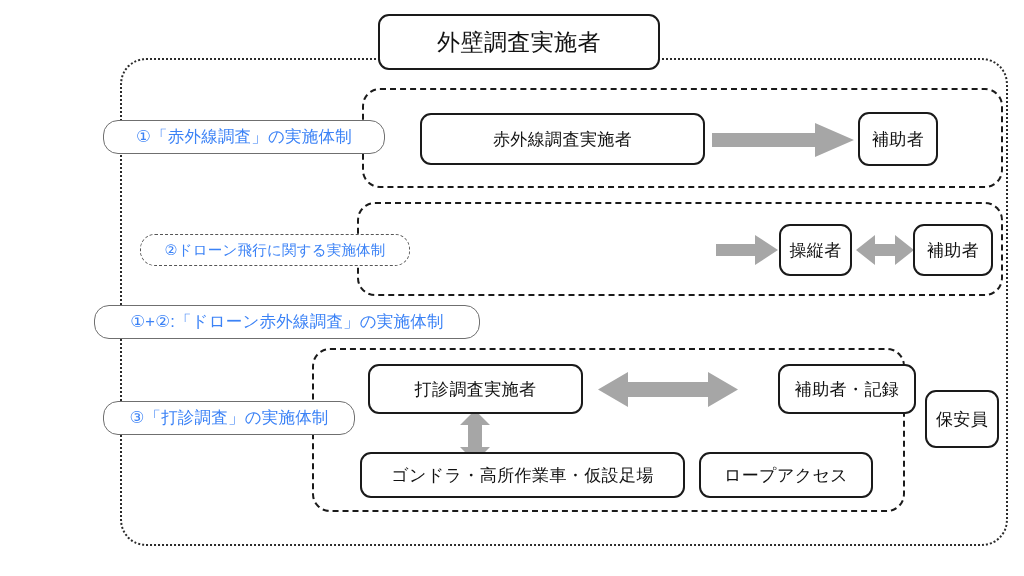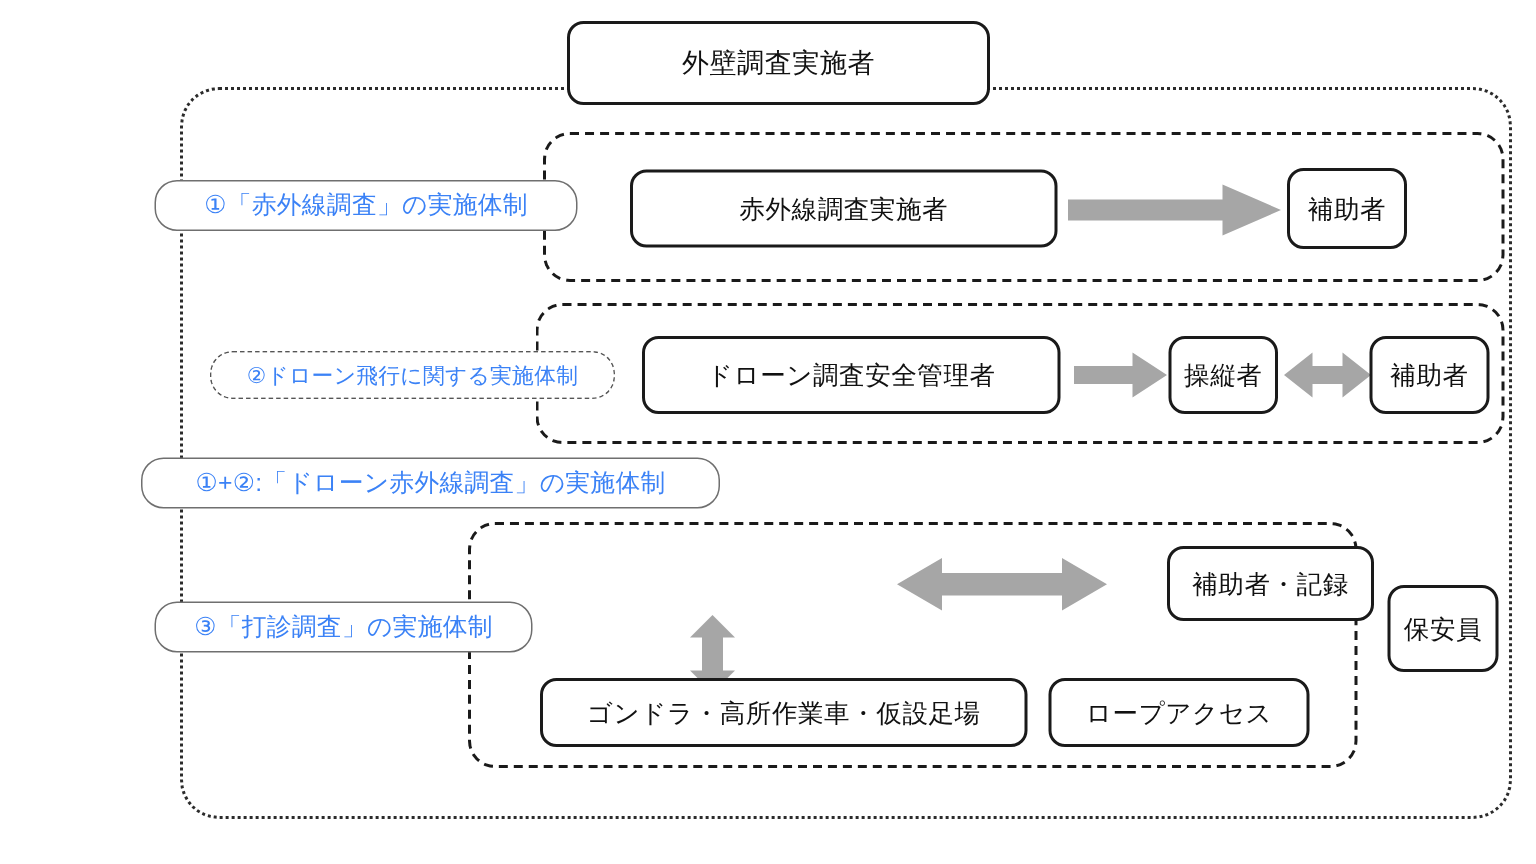--- a/index.html
+++ b/index.html
@@ -23,21 +23,21 @@
     background: #ffffff;
     display: flex;
     align-items: center;
     justify-content: center;
     color: #111111;
     font-size: 17px;
     letter-spacing: 0.4px;
     white-space: nowrap;
     z-index: 5;
   }
-  .node.big { font-size: 18px; }
+  .node.big { font-size: 23px; }
 
   
   .pill {
     position: absolute;
     border: 1.5px solid #6f6f6f;
     border-radius: 15px;
     background: #ffffff;
     display: flex;
     align-items: center;
     justify-content: center;
@@ -104,23 +104,20 @@
   <div class="node" style="left:858px; top:112px; width:80px; height:54px;">
     <span>補助者</span>
   </div>
 
   <div class="dashed-box" style="left:357px; top:202px; width:646px; height:94px;"></div>
 
   <div class="pill dotted-pill" style="left:140px; top:234px; width:270px; height:32px;">
     <span>②ドローン飛行に関する実施体制</span>
   </div>
 
-  <div class="node" style="left:428px; top:224px; width:279px; height:52px;">
-    <span>ドローン調査安全管理者</span>
-  </div>
 
   <div class="arrow" style="left:716px; top:235px; width:62px; height:30px;">
     <svg width="62" height="30" viewBox="0 0 62 30">
       <polygon points="0,9 39,9 39,0 62,15 39,30 39,21 0,21" fill="#a6a6a6"></polygon>
     </svg>
   </div>
 
   <div class="node" style="left:779px; top:224px; width:73px; height:52px;">
     <span>操縦者</span>
   </div>
@@ -138,20 +135,23 @@
   <div class="pill" style="left:94px; top:305px; width:386px; height:34px;">
     <span>①+②:「ドローン赤外線調査」の実施体制</span>
   </div>
 
   <div class="dashed-box" style="left:312px; top:348px; width:593px; height:164px;"></div>
 
   <div class="pill" style="left:103px; top:401px; width:252px; height:34px;">
     <span>③「打診調査」の実施体制</span>
   </div>
 
+  <div class="node" style="left:368px; top:364px; width:215px; height:50px;">
+    <span>打診調査実施者</span>
+  </div>
 
   <div class="arrow" style="left:598px; top:372px; width:140px; height:35px;">
     <svg width="140" height="35" viewBox="0 0 140 35">
       <polygon points="0,17.5 30,0 30,10 110,10 110,0 140,17.5 110,35 110,25 30,25 30,35" fill="#a6a6a6"></polygon>
     </svg>
   </div>
 
   <div class="node" style="left:750px; top:364px; width:138px; height:50px;margin-left:28px;">
     <span>補助者・記録</span>
   </div>

